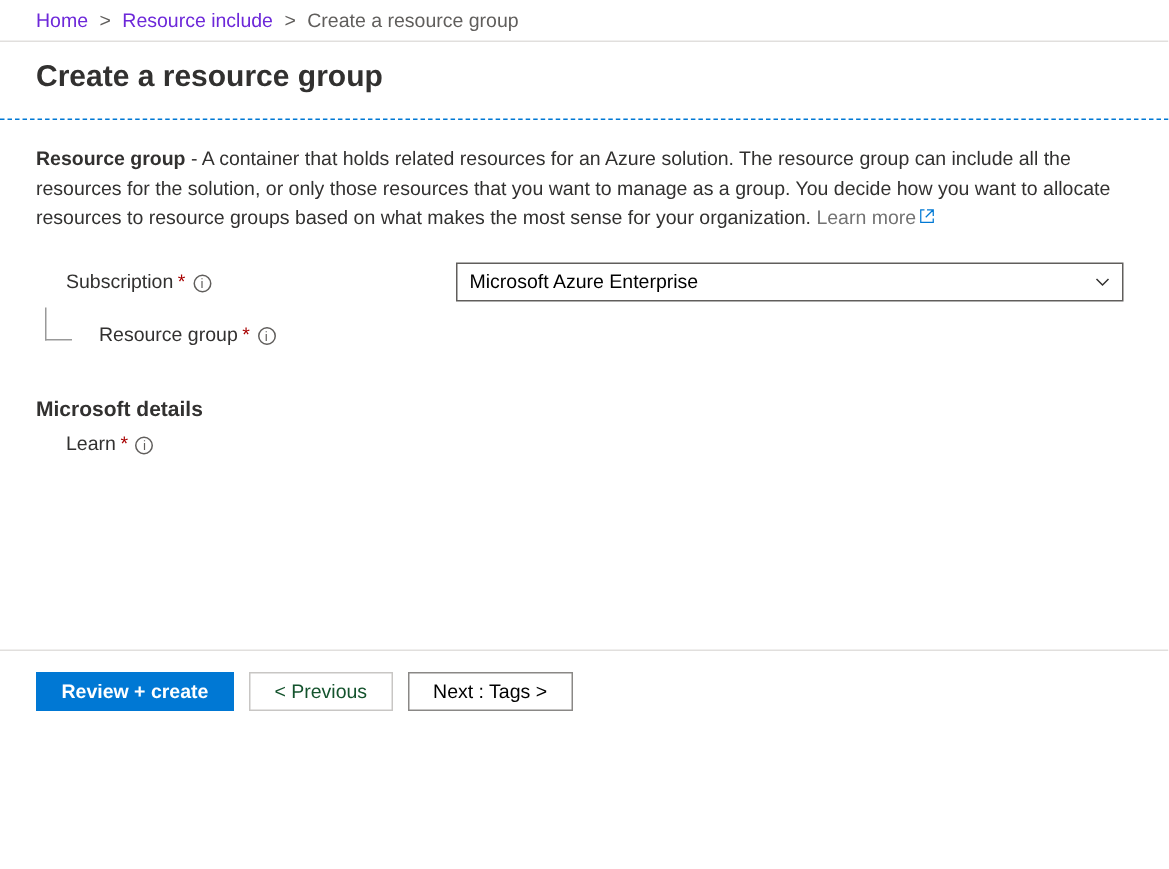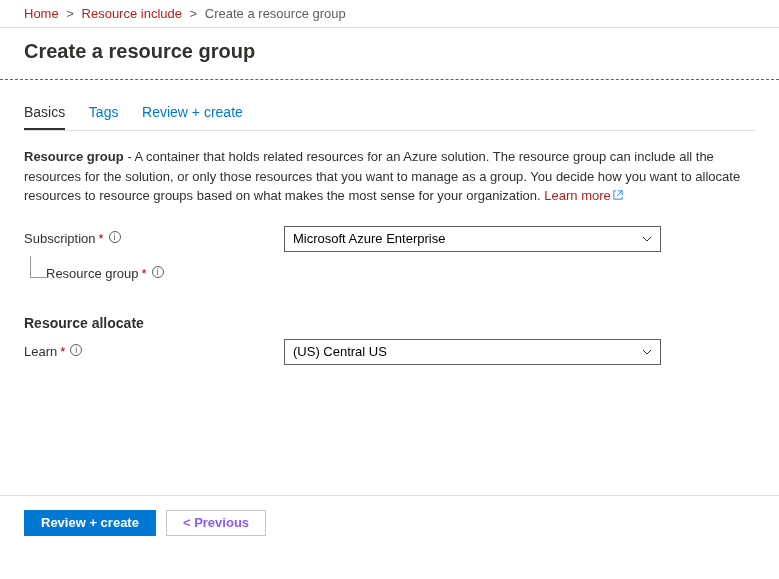--- a/index.html
+++ b/index.html
@@ -1,83 +1,78 @@
 <!DOCTYPE html>
 <html><head>
   <meta charset="utf-8">
   <style>
     * { box-sizing: border-box; margin: 0; padding: 0; }
     body { font-family: "Segoe UI", Arial, sans-serif; font-size: 13px; color: #323130; background: #fff; width: 779px; }
     
     .breadcrumb { padding: 6px 24px; border-bottom: 1px solid #e1dfdd; font-size: 13px; }
-    .breadcrumb a { color: #b91c1c; text-decoration: none; }
+    .breadcrumb a { color: #6d28d9; text-decoration: none; }
     .breadcrumb .sep { color: #605e5c; margin: 0 4px; }
     .breadcrumb .current { color: #605e5c; }
     
     .page-title { font-size: 20px; font-weight: 600; padding: 12px 24px 16px; }
     
     .dashed-divider { border: none; border-top: 1px dashed #0078d4; margin: 0; }
     
     .content { padding: 16px 24px 0; }
     
     .tabs { border-bottom: 1px solid #e1dfdd; margin-bottom: 16px; }
     .tab { display: inline-block; padding: 8px 0; margin-right: 20px; font-size: 14px; cursor: pointer; color: #0078d4; }
     .tab.active { color: #323130; border-bottom: 2px solid #323130; font-weight: 400; }
     
     .description { font-size: 13px; line-height: 1.5; margin-bottom: 20px; color: #323130; }
     .description strong { font-weight: 600; }
-    .description a { color: #b91c1c; text-decoration: none; }
+    .description a { color: #737373; text-decoration: none; }
     .ext-icon { display: inline-block; width: 10px; height: 10px; margin-left: 2px; vertical-align: baseline; }
     
     .section-header { font-size: 14px; font-weight: 600; margin-bottom: 8px; }
     
     .form-row { display: flex; align-items: center; margin-bottom: 8px; }
     .form-row.indented { padding-left: 22px; position: relative; margin-top: 14px; }
     .tree-line { position: absolute; left: 6px; top: -10px; width: 18px; height: 22px; border-left: 1px solid #999; border-bottom: 1px solid #999; }
-    .label-col { width: 260px; display: flex; align-items: flex-start; font-size: 13px; }
+    .label-col { width: 260px; display: flex; align-items: flex-end; font-size: 13px; margin-left: 20px; }
     .label-col.indented-label { width: 238px; }
     .req { color: #a80000; margin-left: 3px; }
     .info-icon { display: inline-flex; align-items: center; justify-content: center; width: 12px; height: 12px; border: 1px solid #605e5c; border-radius: 50%; font-size: 9px; color: #605e5c; margin-left: 5px; cursor: pointer; }
     
-    .select-wrap, .input-wrap { position: relative; width: 377px; }
+    .select-wrap, .input-wrap { position: relative; width: 445px; }
     .select-ctl, .text-ctl { width: 100%; height: 26px; padding: 0 28px 0 8px; border: 1px solid #605e5c; font-size: 13px; font-family: inherit; background: #fff; cursor: pointer; text-align: left; }
     .text-ctl { cursor: text; }
     .text-ctl.valid { border-color: #881798; }
     .chevron { position: absolute; right: 8px; top: 50%; transform: translateY(-50%); pointer-events: none; }
     .check-icon { position: absolute; right: 8px; top: 50%; transform: translateY(-50%); color: #107c10; pointer-events: none; }
     
     .section-gap { height: 26px; }
     
     .footer { border-top: 1px solid #e1dfdd; padding: 14px 24px; margin-top: 130px; display: flex; gap: 10px; }
     .btn { height: 26px; padding: 0 16px; font-size: 13px; font-family: inherit; border: 1px solid #8a8886; background: #fff; cursor: pointer; }
     .btn.primary { background: #0078d4; color: #fff; border-color: #0078d4; font-weight: 600; }
-    .btn.disabled { color: #8b5cf6; border-color: #c8c6c4; cursor: default; font-weight: bold; }
+    .btn.disabled { color: #14532d; border-color: #c8c6c4; cursor: default; }
   </style>
 </head>
 <body>
 
 <div class="breadcrumb">
   <a href="#">Home</a>
   <span class="sep">&gt;</span>
   <a href="#">Resource include</a>
   <span class="sep">&gt;</span>
   <span class="current">Create a resource group</span>
 </div>
 
 <h1 class="page-title">Create a resource group</h1>
 
 <hr class="dashed-divider">
 
 <div class="content">
 
-  <div class="tabs">
-    <span class="tab active">Basics</span>
-    <span class="tab">Tags</span>
-    <span class="tab">Review + create</span>
-  </div>
 
   <p class="description">
     <strong>Resource group</strong><span> - A container that holds related resources for an Azure solution. The resource group can include all the resources for the solution, or only those resources that you want to manage as a group. You decide how you want to allocate resources to resource groups based on what makes the most sense for your organization. </span><a href="#"><span>Learn more</span><svg class="ext-icon" viewBox="0 0 12 12">
           <path fill="none" stroke="#0078d4" stroke-width="1" d="M4 1H1v10h10V8M6 1h5v5M11 1L5 7"></path>
         </svg></a>
   </p>
 
 
   <div class="form-row">
     <div class="label-col">
@@ -97,34 +92,29 @@
     <div class="tree-line"></div>
     <div class="label-col indented-label">
       <span>Resource group</span>
       <span class="req">*</span>
       <span class="info-icon">i</span>
     </div>
   </div>
 
   <div class="section-gap"></div>
 
-  <div class="section-header">Resource allocate</div>
+  <div class="section-header">Microsoft details</div>
 
   <div class="form-row">
     <div class="label-col">
       <span>Learn</span>
       <span class="req">*</span>
       <span class="info-icon">i</span>
-    </div>
-    <div class="select-wrap">
-      <button class="select-ctl">(US) Central US</button>
-      <svg class="chevron" width="12" height="12" viewBox="0 0 12 12">
-          <path fill="none" stroke="#323130" stroke-width="1" d="M2 4l4 4 4-4"></path>
-        </svg>
     </div>
   </div>
 
 </div>
 
 <div class="footer">
   <button class="btn primary">Review + create</button>
   <button class="btn disabled">&lt; Previous</button>
+  <button class="btn">Next : Tags &gt;</button>
 </div>
 
 </body></html>

